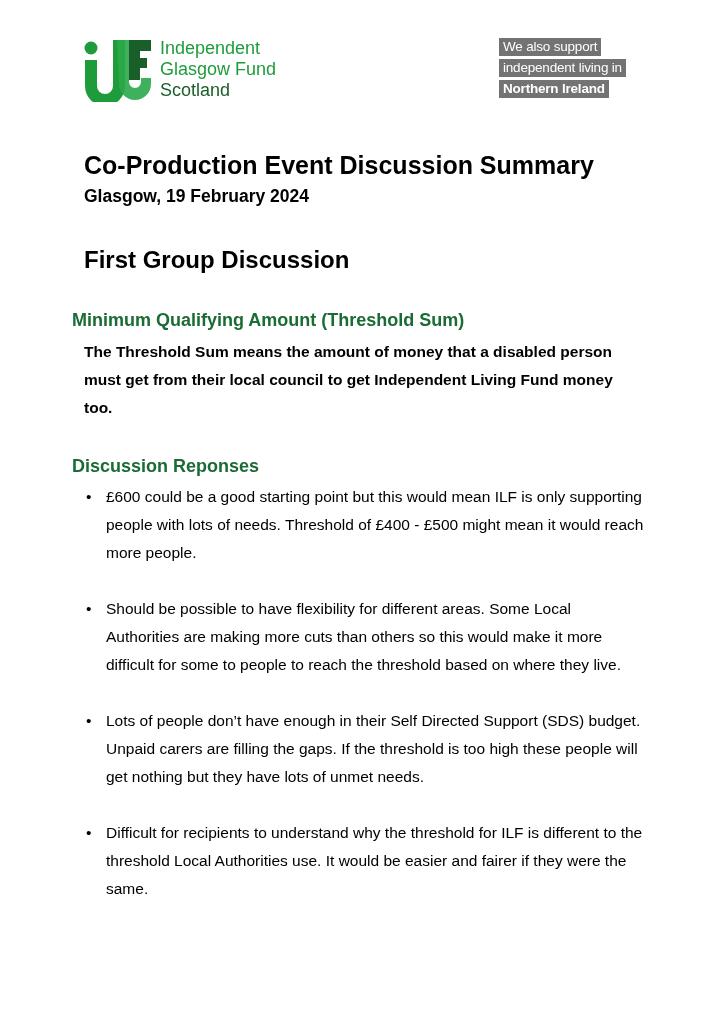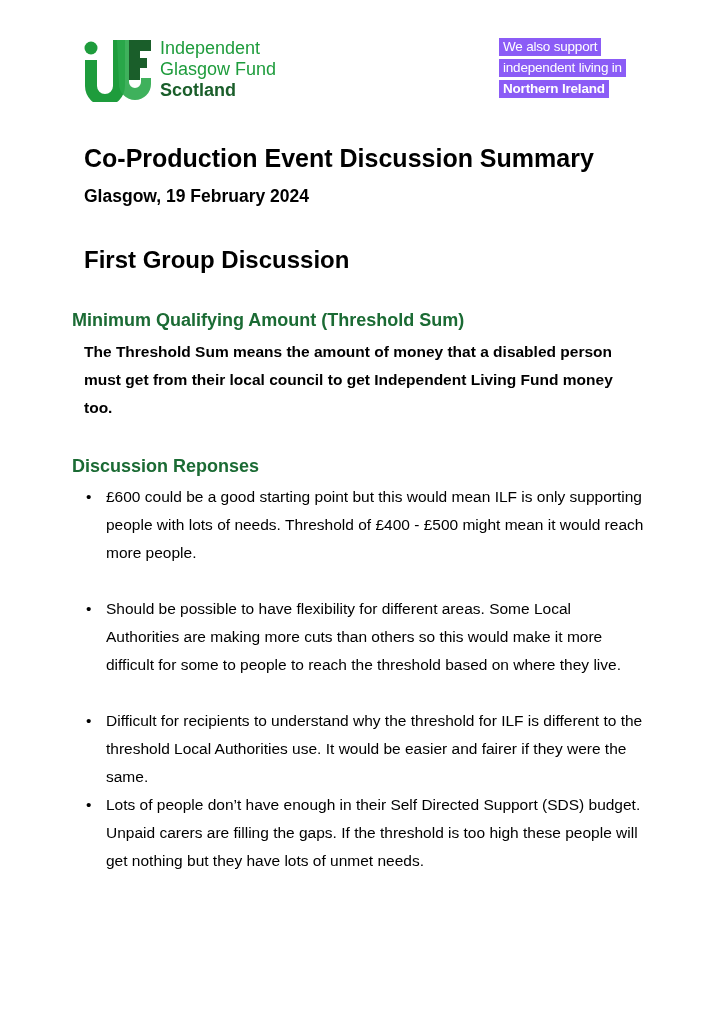--- a/index.html
+++ b/index.html
@@ -4,28 +4,28 @@
 <style>
   html, body { margin: 0; padding: 0; background: #ffffff; }
   body { width: 720px; height: 1024px; position: relative; overflow: hidden;
          font-family: "Liberation Sans", sans-serif; color: #000; }
   .page { position: absolute; left: 0; top: 0; width: 720px; height: 1024px; }
 
   .logo { position: absolute; left: 84px; top: 36px; width: 210px; height: 66px; }
   .logo-mark { position: absolute; left: 0; top: 0; width: 68px; height: 66px; }
   .logo-text { position: absolute; left: 76px; top: 2px; line-height: 21px; font-size: 18px; }
   .logo-text .l1, .logo-text .l2 { color: #1e9c3c; display: block; }
-  .logo-text .l3 { color: #1a5e2a; display: block; font-weight: bold; }
+  .logo-text .l3 { color: #1a5e2a; display: block; font-weight: normal; }
 
   .ni { position: absolute; left: 499px; top: 38px; }
-  .ni span { display: table; background: #8b5cf6; color: #fff; font-size: 13.5px;
+  .ni span { display: table; background: #737373; color: #fff; font-size: 13.5px;
              line-height: 18px; padding: 0 4px; margin-bottom: 3px; letter-spacing: -0.2px; }
   .ni span.bold { font-weight: bold; }
 
-  .title { position: absolute; left: 84px; top: 144px; font-size: 25px; font-weight: bold; margin: 0; text-align: center; }
+  .title { position: absolute; left: 84px; top: 151px; font-size: 25px; font-weight: bold; margin: 0; text-align: center; }
   .subtitle { position: absolute; left: 84px; top: 186px; font-size: 17.5px; font-weight: bold; margin: 0; }
   .h-group { position: absolute; left: 84px; top: 246px; font-size: 24px; font-weight: bold; margin: 0; }
 
   .h-green { position: absolute; left: 72px; font-size: 18px; font-weight: bold; color: #1b6b34; margin: 0; }
   .para { position: absolute; left: 84px; width: 560px; font-size: 15.5px; line-height: 28px; margin: 0; font-weight: bold; }
 
   .bullets { position: absolute; left: 84px; top: 483px; width: 560px; margin: 0; padding: 0; list-style: none; }
   .bullets li { position: relative; padding-left: 22px; font-size: 15.5px; line-height: 28px; }
   .bullets li::before { content: "\2022"; position: absolute; left: 2px; top: 0; }
 </style>
@@ -60,16 +60,16 @@
   <h2 class="subtitle">Glasgow, 19 February 2024</h2>
   <h2 class="h-group">First Group Discussion</h2>
 
   <h3 class="h-green" style="top:310px;">Minimum Qualifying Amount (Threshold Sum)</h3>
   <p class="para" style="top:338px;"><span>The </span><b>Threshold Sum</b><span> means the amount of money that a disabled person must get from their local council to get Independent Living Fund money too.</span></p>
 
   <h3 class="h-green" style="top:456px;">Discussion Reponses</h3>
   <ul class="bullets">
     <li style="margin-bottom:28px;">£600 could be a good starting point but this would mean ILF is only supporting people with lots of needs. Threshold of £400 - £500 might mean it would reach more people.</li>
     <li style="margin-bottom:28px;">Should be possible to have flexibility for different areas. Some Local Authorities are making more cuts than others so this would make it more difficult for some to people to reach the threshold based on where they live.</li>
+    <li style="margin-bottom:28px;">Lots of people don’t have enough in their Self Directed Support (SDS) budget. Unpaid carers are filling the gaps. If the threshold is too high these people will get nothing but they have lots of unmet needs.</li>
     <li>Difficult for recipients to understand why the threshold for ILF is different to the threshold Local Authorities use. It would be easier and fairer if they were the same.</li>
-    <li style="margin-bottom:28px;">Lots of people don’t have enough in their Self Directed Support (SDS) budget. Unpaid carers are filling the gaps. If the threshold is too high these people will get nothing but they have lots of unmet needs.</li>
   </ul>
 </div>
 
 </body></html>

